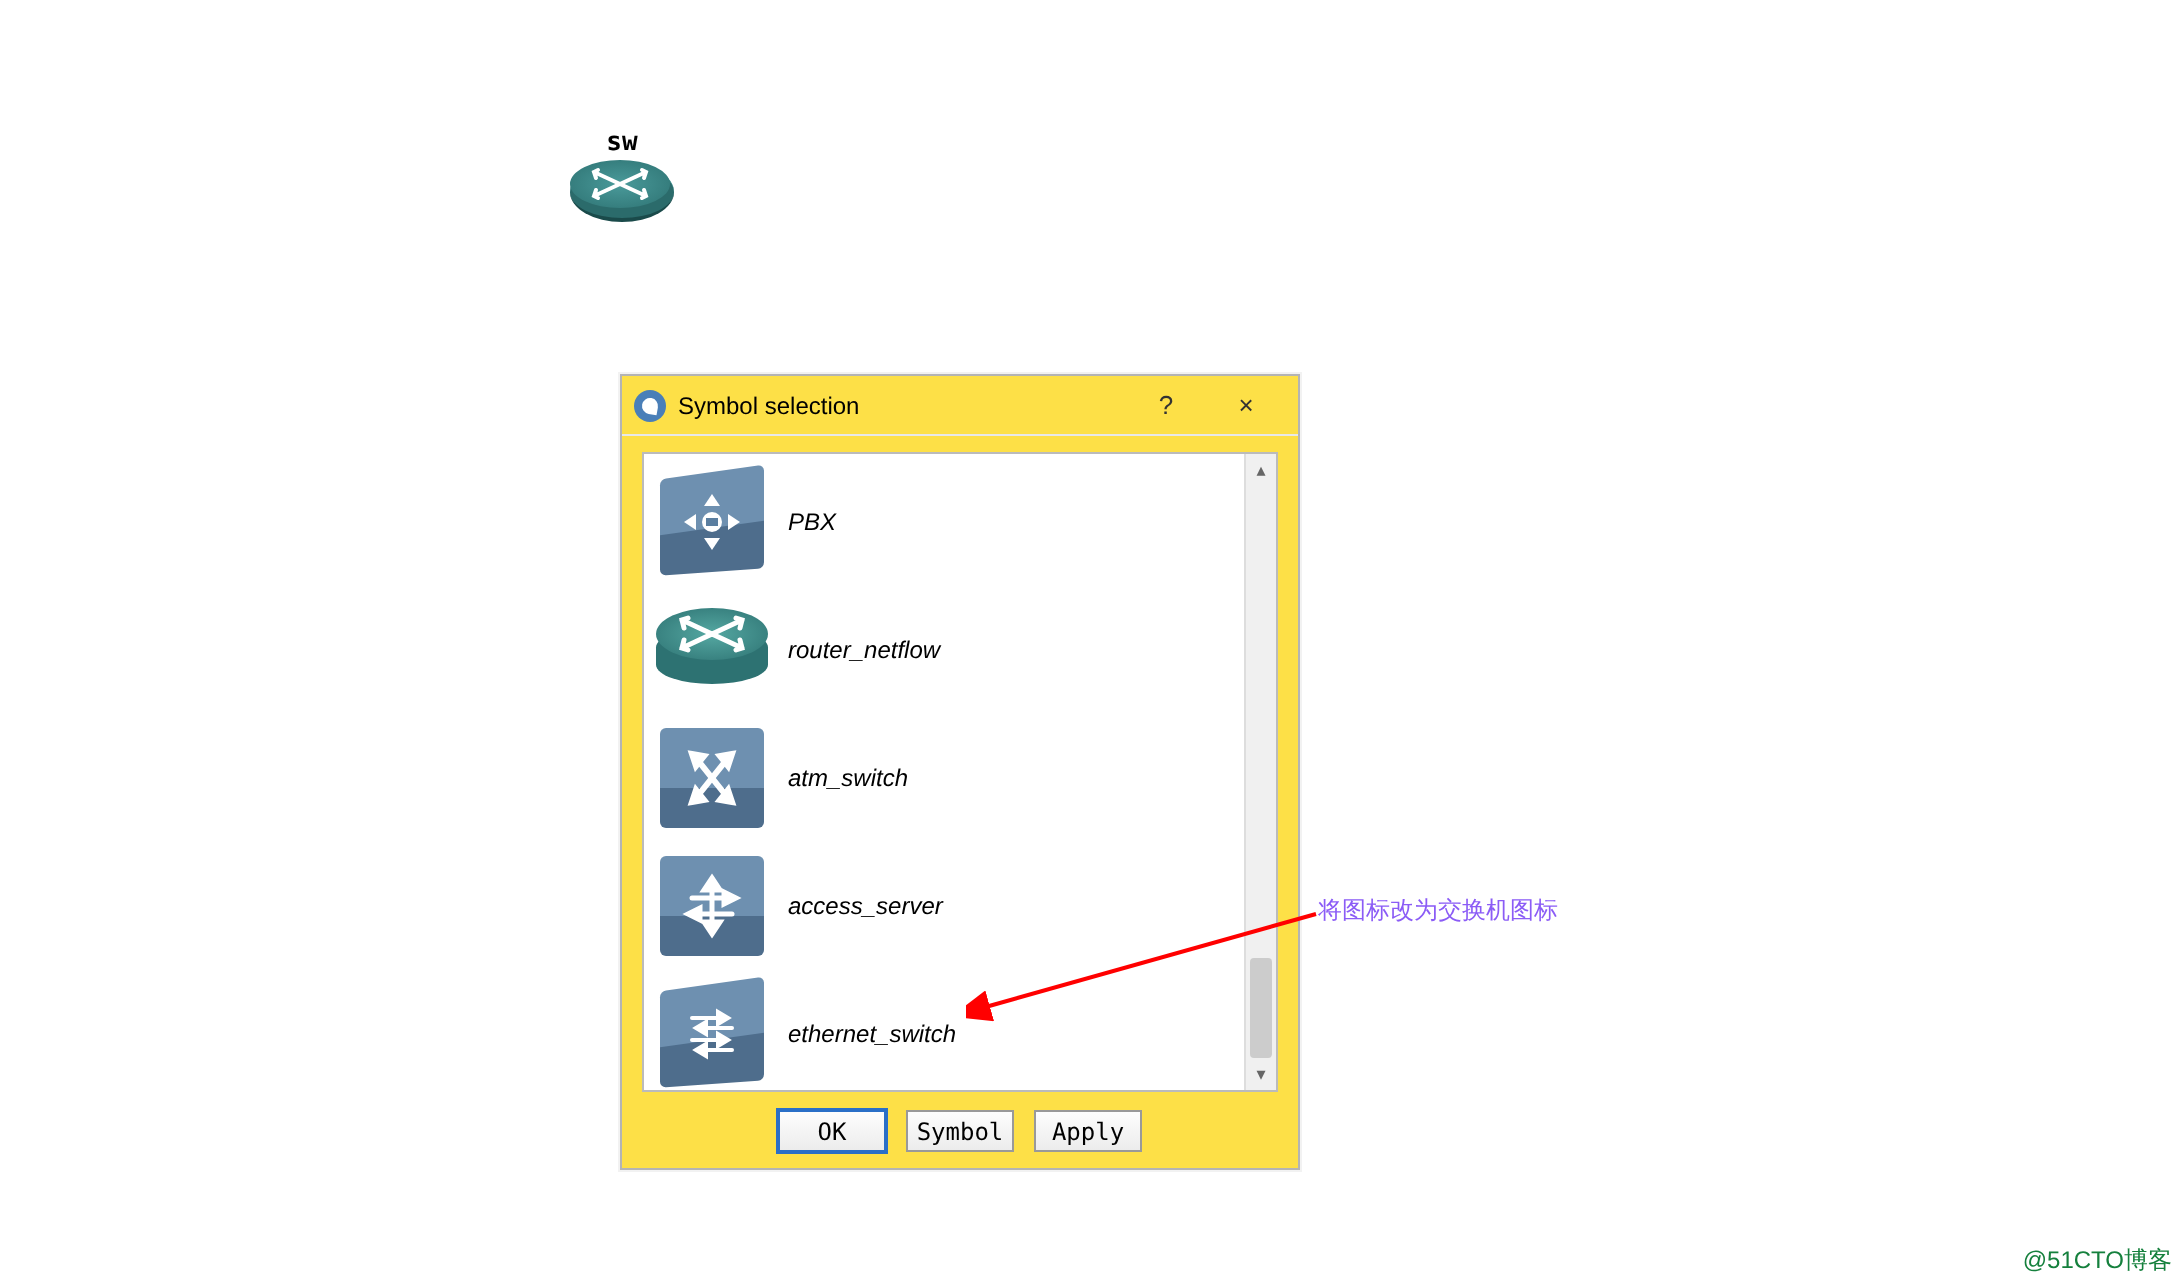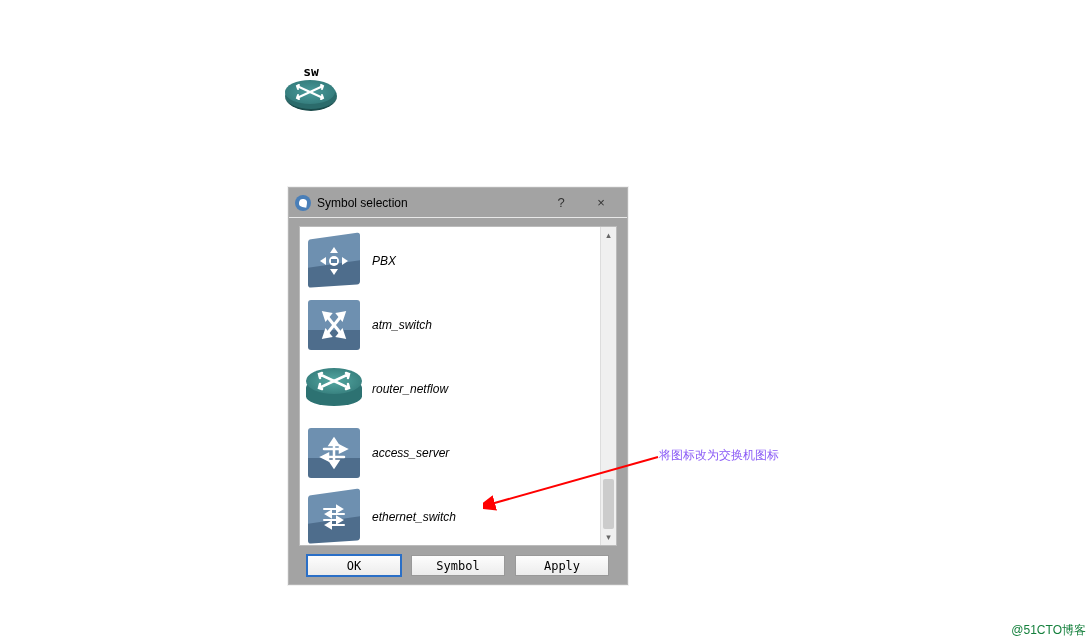--- a/index.html
+++ b/index.html
@@ -43,25 +43,25 @@
       border-radius: 50%;
       position: absolute;
       top: -3px;
       left: 0;
     }
     .router-top svg { position: absolute; top: 0; left: 0; }
 
     
     .dialog {
       position: absolute;
-      left: 288px;
+      left: 310px;
       top: 187px;
       width: 340px;
       height: 398px;
-      background: #a3a3a3;
+      background: #fde047;
       border: 1px solid #b4b4b4;
       box-shadow: 0 0 0 1px rgba(0,0,0,0.05);
     }
     .titlebar {
       height: 30px;
       display: flex;
       align-items: center;
       padding: 0 6px;
       border-bottom: 1px solid #e8e8e8;
     }
@@ -185,21 +185,21 @@
 
     
     .btn-row {
       position: absolute;
       left: 0; right: 0; bottom: 8px;
       display: flex;
       justify-content: center;
       gap: 10px;
     }
     .btn {
-      width: 94px;
+      width: 54px;
       height: 21px;
       border: 1px solid #999;
       background: linear-gradient(#fdfdfd, #ececec);
       font-family: "SimSun", monospace;
       font-size: 12px;
       display:flex;align-items:center;justify-content:center;
     }
     .btn.primary{
       border-color:#2a6fc7;
       box-shadow: 0 0 0 1px #2a6fc7;
@@ -273,57 +273,57 @@
                 </g>
               </svg>
             </div>
           </div>
         </div>
         <span class="symbol-label">PBX</span>
       </div>
 
       <div class="symbol-row">
         <div class="symbol-icon-box">
+          <div class="iso-box router-cyl">
+            <div class="cyl-body"></div>
+            <div class="cyl-top">
+              <svg viewBox="0 0 56 26" width="56" height="26">
+                <g stroke="#fff" stroke-width="2.5" fill="none" stroke-linecap="round">
+                  <path d="M28 13 L13 6 M16 5 L13 6 L14 10"></path>
+                  <path d="M28 13 L43 6 M40 5 L43 6 L42 10"></path>
+                  <path d="M28 13 L13 20 M16 21 L13 20 L14 16"></path>
+                  <path d="M28 13 L43 20 M40 21 L43 20 L42 16"></path>
+                </g>
+              </svg>
+            </div>
+          </div>
+        </div>
+        <span class="symbol-label">router_netflow</span>
+      </div>
+
+      <div class="symbol-row">
+        <div class="symbol-icon-box">
           <div class="iso-box">
             <div class="iso-front flat"></div>
             <div class="iso-top flat"></div>
             <div class="iso-glyph">
               <svg viewBox="0 0 40 40" width="40" height="40">
                 <g stroke="#fff" stroke-width="3" fill="#fff" stroke-linecap="round">
                   <line x1="12" y1="10" x2="28" y2="30"></line>
                   <line x1="28" y1="10" x2="12" y2="30"></line>
                   <polygon points="10,8 16,9 12,14"></polygon>
                   <polygon points="30,8 24,9 28,14"></polygon>
                   <polygon points="10,32 16,31 12,26"></polygon>
                   <polygon points="30,32 24,31 28,26"></polygon>
                 </g>
               </svg>
             </div>
           </div>
         </div>
         <span class="symbol-label">atm_switch</span>
-      </div>
-
-      <div class="symbol-row">
-        <div class="symbol-icon-box">
-          <div class="iso-box router-cyl">
-            <div class="cyl-body"></div>
-            <div class="cyl-top">
-              <svg viewBox="0 0 56 26" width="56" height="26">
-                <g stroke="#fff" stroke-width="2.5" fill="none" stroke-linecap="round">
-                  <path d="M28 13 L13 6 M16 5 L13 6 L14 10"></path>
-                  <path d="M28 13 L43 6 M40 5 L43 6 L42 10"></path>
-                  <path d="M28 13 L13 20 M16 21 L13 20 L14 16"></path>
-                  <path d="M28 13 L43 20 M40 21 L43 20 L42 16"></path>
-                </g>
-              </svg>
-            </div>
-          </div>
-        </div>
-        <span class="symbol-label">router_netflow</span>
       </div>
 
       <div class="symbol-row">
         <div class="symbol-icon-box">
           <div class="iso-box">
             <div class="iso-front flat"></div>
             <div class="iso-top flat"></div>
             <div class="iso-glyph">
               <svg viewBox="0 0 40 40" width="40" height="40">
                 <g stroke="#fff" stroke-width="2.5" fill="#fff" stroke-linecap="round">

